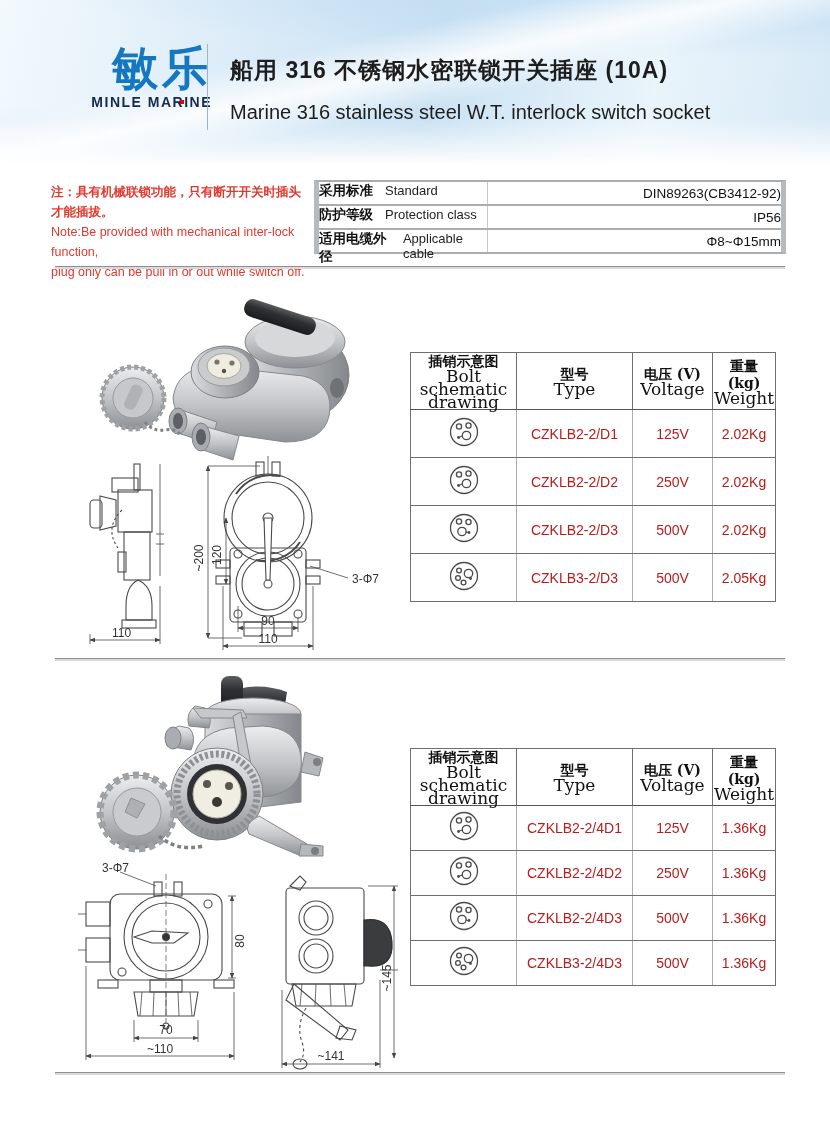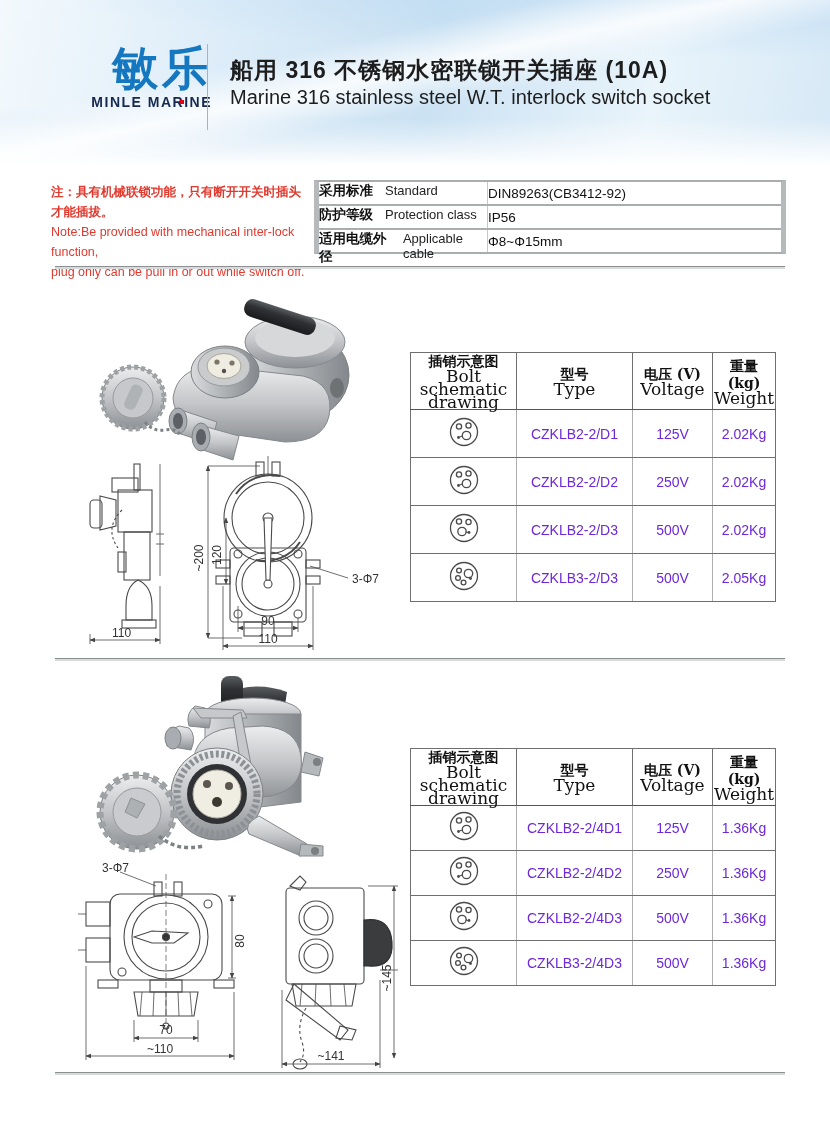--- a/index.html
+++ b/index.html
@@ -13,47 +13,47 @@
       radial-gradient(130% 90% at 12% 118%, rgba(167,205,236,.60), rgba(167,205,236,0) 60%),
       radial-gradient(150% 85% at 88% -12%, rgba(181,214,241,.70), rgba(181,214,241,0) 56%),
       linear-gradient(100deg,#f3f9fd 0%,#dcecf8 28%,#cbe2f3 52%,#e9f4fb 78%,#d7e9f6 100%);}
   .logo{position:absolute;left:62px;top:44px;width:150px;text-align:right;}
   .logo-cn{font-size:46px;line-height:48px;font-weight:bold;color:#1577c0;letter-spacing:4px;
            font-family:"DejaVu Sans","Liberation Sans",sans-serif;}
   .logo-en{margin-top:2px;font-size:14px;font-weight:bold;color:#16294e;letter-spacing:1.5px;position:relative;}
   .logo-dot{position:absolute;right:28px;top:6px;width:4px;height:4px;background:#e60012;}
   .logo-divider{position:absolute;left:207px;top:44px;width:1px;height:86px;background:#9fb4c8;}
   .title-cn{position:absolute;left:230px;top:55px;font-size:23px;font-weight:bold;color:#1d1d1d;letter-spacing:1px;}
-  .title-en{position:absolute;left:230px;top:86px;font-size:20px;color:#1d1d1d;}
+  .title-en{position:absolute;left:230px;top:101px;font-size:20px;color:#1d1d1d;}
   
   .note{position:absolute;left:51px;top:182px;width:260px;font-size:12.5px;line-height:20px;}
   .note .cn{font-weight:bold;font-family:"DejaVu Serif","Liberation Serif",serif;}
   
   .spec{position:absolute;left:314px;top:180px;width:462px;
         border-left:5px solid #b7babd;border-right:5px solid #b7babd;
         border-top:2px solid #aaadb0;border-bottom:2px solid #aaadb0;background:#fff;}
   .spec-row{display:flex;height:22px;align-items:center;border-bottom:2px solid #aaadb0;}
   .spec-row:last-child{border-bottom:none;}
   .spec-label{width:168px;padding-left:0;border-right:1px solid #c6c9cc;display:flex;gap:12px;align-items:baseline;height:100%;}
   .spec-label .cn{font-weight:bold;font-size:13.5px;color:#111;font-family:"DejaVu Serif","Liberation Serif",serif;}
   .spec-label .en{font-size:13px;color:#222;}
-  .spec-value{flex:1;text-align:left;font-size:13.5px;color:#111;}
+  .spec-value{flex:1;text-align:right;font-size:13.5px;color:#111;}
   
   .hr{position:absolute;left:55px;width:730px;height:3px;
       background:linear-gradient(to bottom,#8d8f91 0 40%,#d8dadc 40% 100%);}
   
   .ptable{position:absolute;left:410px;width:366px;border-collapse:collapse;background:#fff;}
   .ptable th,.ptable td{border:1px solid #6f6f6f;text-align:center;vertical-align:middle;padding:0;}
   .ptable th{border-bottom:1px solid #555;}
   .ptable td{border-left:1px solid #aeaeae;border-right:1px solid #aeaeae;}
   .ptable tr td:first-child, .ptable tr th:first-child{border-left:1px solid #6f6f6f;}
   .ptable tr td:last-child, .ptable tr th:last-child{border-right:1px solid #6f6f6f;}
   .hdr-cn{font-size:14px;font-weight:bold;color:#111;font-family:"DejaVu Serif","Liberation Serif",serif;line-height:17px;}
   .hdr-en{font-size:17px;font-weight:normal;color:#111;font-family:"DejaVu Serif","Liberation Serif",serif;line-height:13px;}
-  .cell{font-size:14px;color:#6d28d9;}
+  .cell{font-size:14px;color:#b91c1c;}
   .t1 th{height:42px;} .t1 td{height:47px;}
   .t2 th{height:42px;} .t2 td{height:44px;}
   .c1{width:106px;} .c2{width:118px;margin-left:32px;} .c3{width:80px;} .c4{width:62px;}
   
   .art{position:absolute;}
   svg text{font-family:"Liberation Sans","DejaVu Sans",sans-serif;}
 </style>
 </head>
 <body>
 

